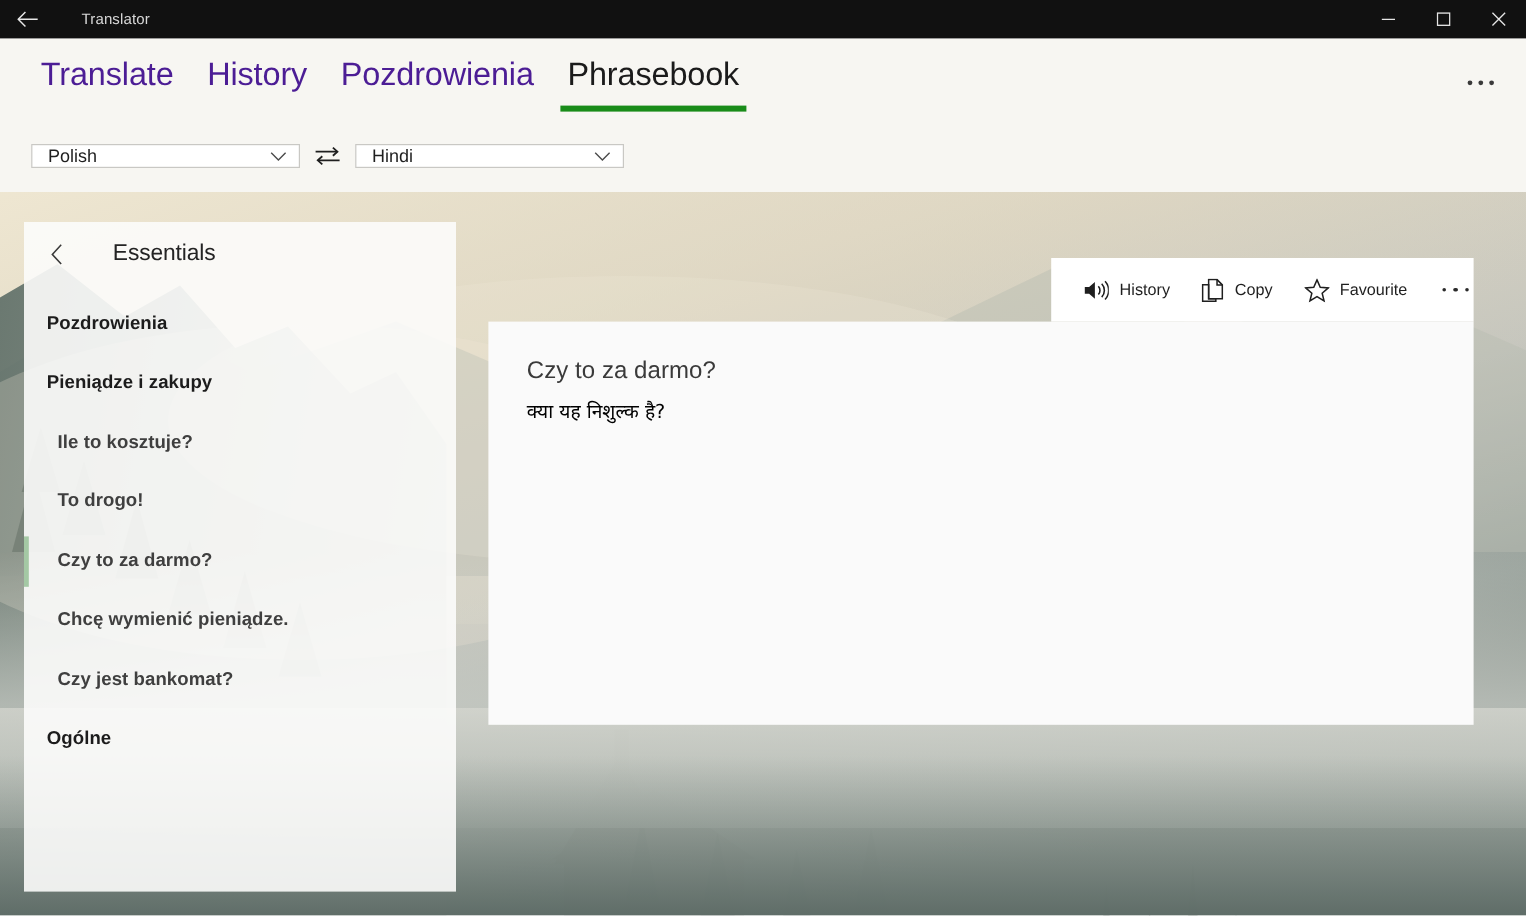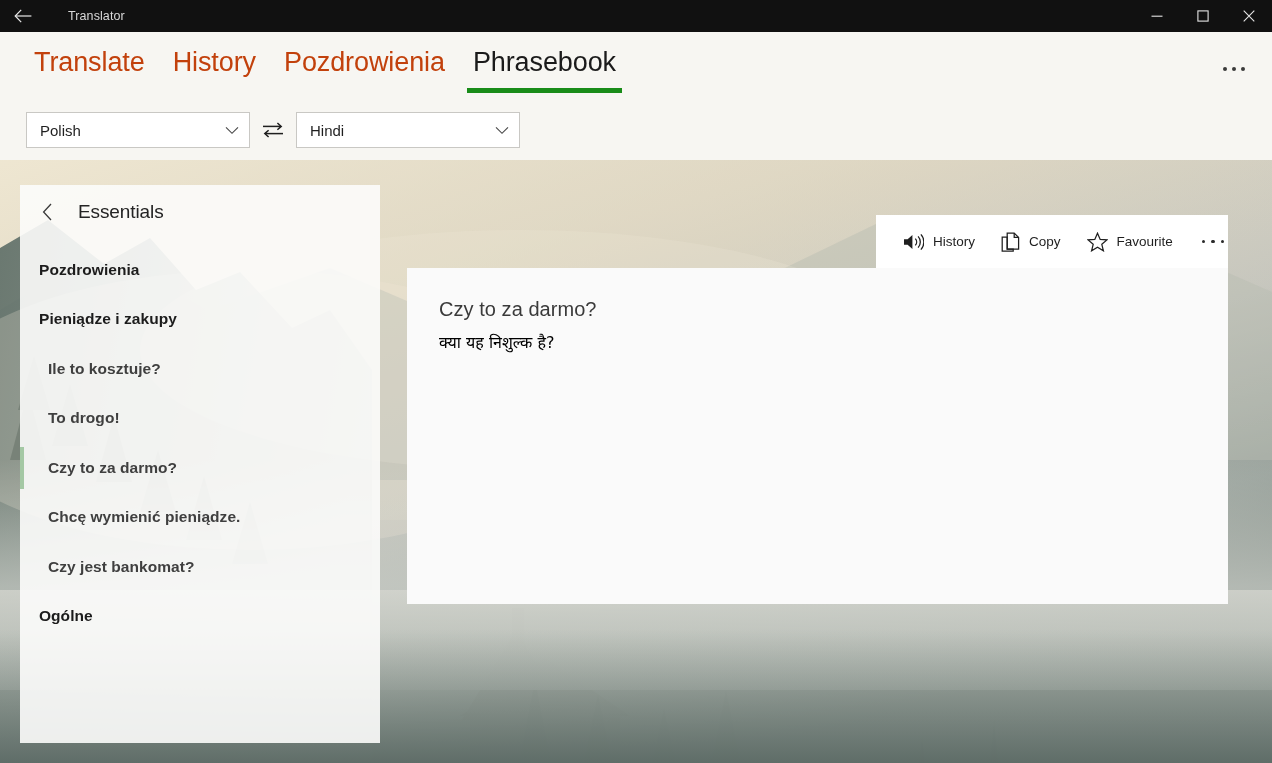--- a/index.html
+++ b/index.html
@@ -65,21 +65,21 @@
     width: 1272px;
     height: 68px;
     display: flex;
     align-items: flex-start;
     padding-left: 20px;
   }
   .tab {
     position: relative;
     font-size: 27px;
     font-weight: 400;
-    color: #c2410c;
+    color: #4c1d95;
     padding: 13px 14px 0 14px;
     line-height: 34px;
     white-space: nowrap;
     letter-spacing: -0.1px;
   }
   .tab.active { color: #1b1b1b; }
   .tab.active::after {
     content: "";
     position: absolute;
     left: 8px; right: 8px;
@@ -105,21 +105,21 @@
     left: 0; top: 68px;
     width: 1272px;
     height: 60px;
     display: flex;
     align-items: center;
     padding-left: 26px;
   }
   .combo {
     position: relative;
     width: 224px;
-    height: 36px;
+    height: 20px;
     background: #ffffff;
     border: 1px solid #c9c8c4;
     display: flex;
     align-items: center;
     padding: 0 10px 0 13px;
   }
   .combo .val {
     font-size: 15px;
     color: #1f1f1f;
     flex: 1;
@@ -162,21 +162,21 @@
   }
   .sb-back {
     width: 34px; height: 30px;
     display: flex; align-items: center; justify-content: flex-start;
     color: #3a3a3a;
     padding-left: 6px;
   }
   .sb-title {
     font-size: 19px;
     color: #242424;
-    margin-left: 8px;
+    margin-left: 24px;
     letter-spacing: -0.1px;
   }
   .sb-list { padding-top: 12px; }
   .sb-item {
     position: relative;
     height: 49.5px;
     display: flex;
     align-items: center;
     padding-left: 19px;
   }

